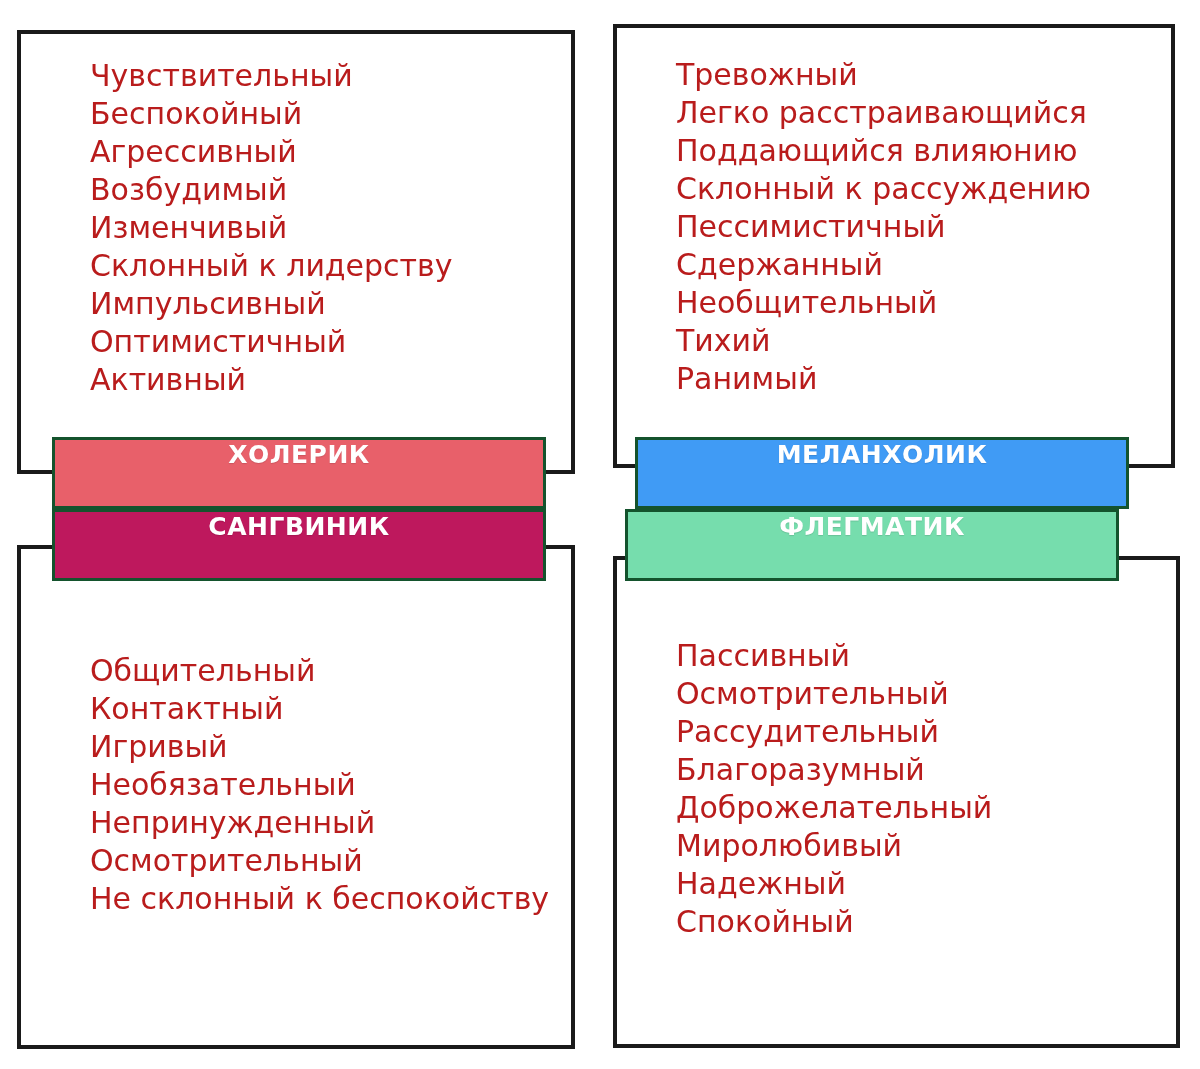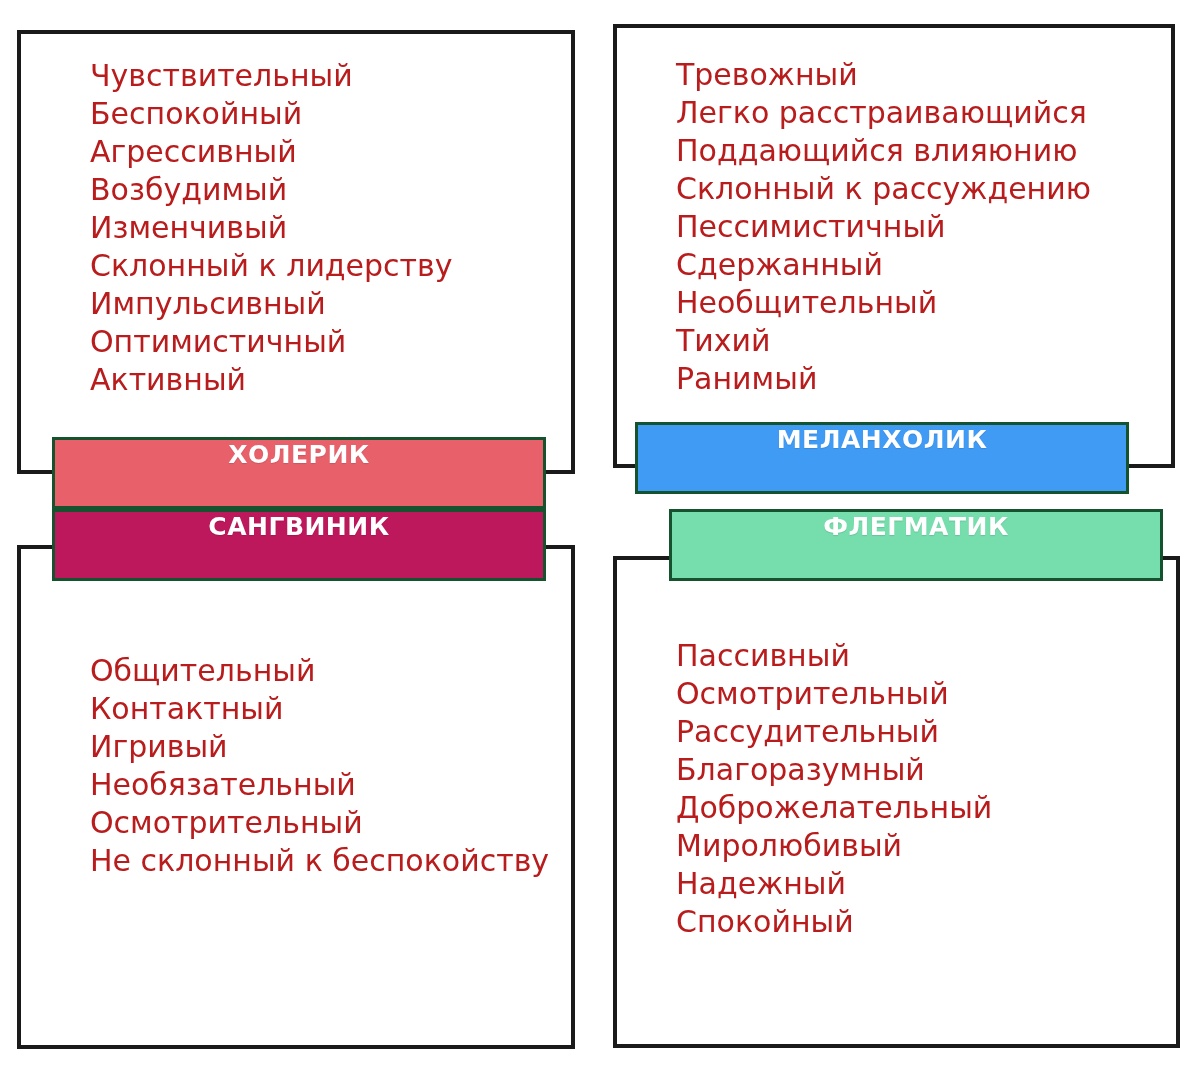--- a/index.html
+++ b/index.html
@@ -61,22 +61,22 @@
     justify-content: center;
     color: #ffffff;
     font-weight: bold;
     font-size: 25px;
     letter-spacing: 0.5px;
     text-shadow: 0 1px 1px rgba(0,0,0,0.12);
   }
 
   #banner-choleric    { left: 52px;  top: 437px; width: 494px; height: 72px; background: #e8606a; z-index: 5; }
   #banner-sanguine    { left: 52px;  top: 509px; width: 494px; height: 72px; background: #be185d; z-index: 5; }
-  #banner-melancholic { left: 635px; top: 422px; width: 494px; height: 72px; background: #409bf5; z-index: 5; }
-  #banner-phlegmatic  { left: 669px; top: 509px; width: 494px; height: 72px; background: #76ddad; z-index: 5; }
+  #banner-melancholic { left: 635px; top: 437px; width: 494px; height: 72px; background: #409bf5; z-index: 5; }
+  #banner-phlegmatic  { left: 625px; top: 509px; width: 494px; height: 72px; background: #76ddad; z-index: 5; }
 </style>
 </head>
 <body>
 
 <div id="diagram">
 
   <div id="box-choleric" class="trait-box"></div>
   <ul id="list-choleric" class="trait-list">
       <li>Чувствительный</li>
       <li>Беспокойный</li>
@@ -101,20 +101,21 @@
       <li>Тихий</li>
       <li>Ранимый</li>
     </ul>
 
   <div id="box-sanguine" class="trait-box"></div>
   <ul id="list-sanguine" class="trait-list">
       <li>Общительный</li>
       <li>Контактный</li>
       <li>Игривый</li>
       <li>Необязательный</li>
+      <li>Непринужденный</li>
       <li>Осмотрительный</li>
       <li>Не склонный к беспокойству</li>
     </ul>
 
   <div id="box-phlegmatic" class="trait-box"></div>
   <ul id="list-phlegmatic" class="trait-list">
       <li>Пассивный</li>
       <li>Осмотрительный</li>
       <li>Рассудительный</li>
       <li>Благоразумный</li>

